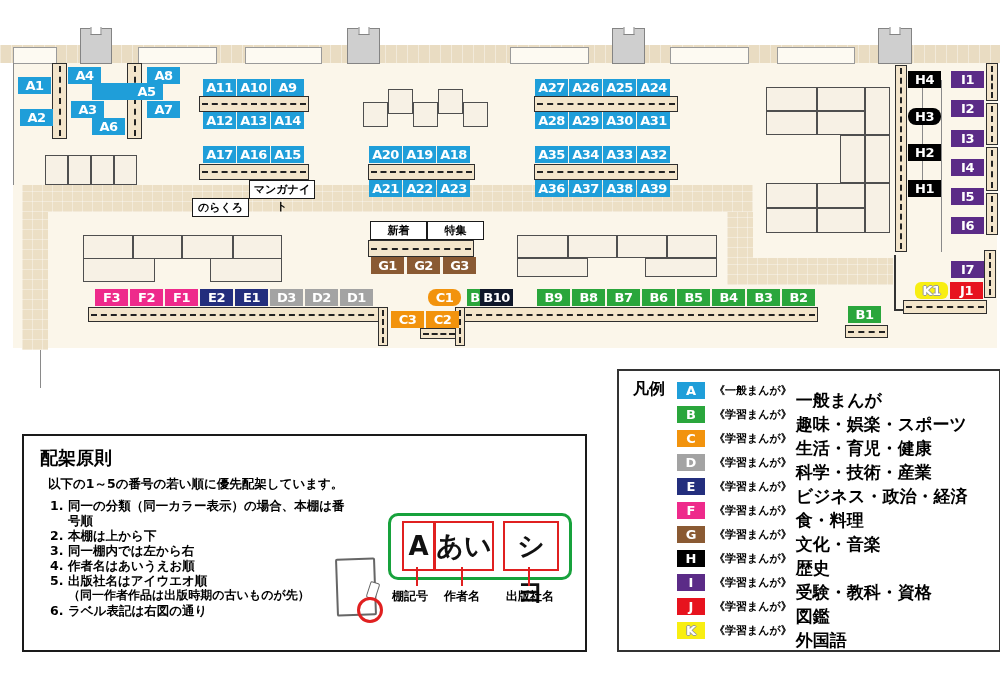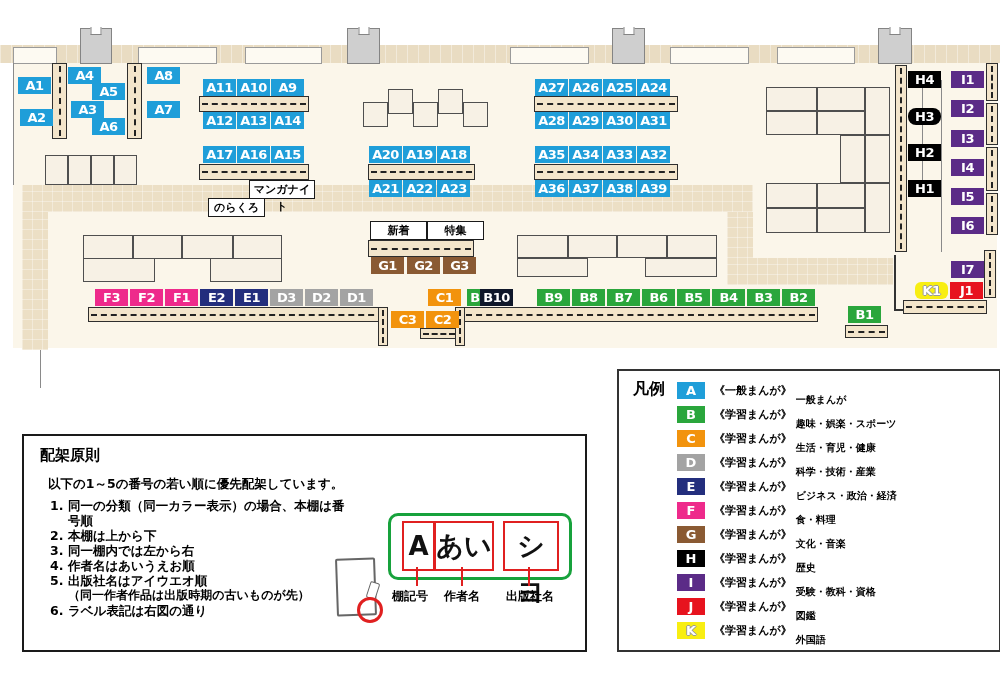--- a/index.html
+++ b/index.html
@@ -26,22 +26,22 @@
   .note-box{position:absolute;background:#fff;border:1.5px solid #1a1a1a;color:#000;
        font-weight:bold;text-align:center;z-index:6;font-size:11px;line-height:17px;height:17px;}
   .panel{position:absolute;background:#fff;border:2px solid #1a1a1a;}
   .legend-title{position:absolute;left:14px;top:8px;font-size:16px;font-weight:bold;color:#000;}
   .legend-rows{position:absolute;left:58px;top:7px;}
   .legend-row{display:flex;align-items:center;height:24px;}
   .legend-swatch{width:28px;height:17px;line-height:17px;text-align:center;color:#fff;
        font-weight:bold;font-size:13px;margin-right:9px;flex:none;}
   .legend-swatch.outline{text-shadow:-1px 0 #9a9a9a,1px 0 #9a9a9a,0 -1px #9a9a9a,0 1px #9a9a9a;}
   .legend-kicker{font-size:11px;font-weight:bold;color:#000;margin-right:4px;flex:none;}
-  .legend-label{font-size:10px;font-weight:bold;color:#000;white-space:nowrap;margin-top:20px;}
-  .pr-title{position:absolute;left:16px;top:10px;font-size:15px;font-weight:bold;color:#000;}
+  .legend-label{font-size:17px;font-weight:bold;color:#000;white-space:nowrap;margin-top:20px;}
+  .pr-title{position:absolute;left:16px;top:10px;font-size:18px;font-weight:bold;color:#000;}
   .pr-intro{position:absolute;left:24px;top:40px;font-size:12.5px;font-weight:bold;color:#000;}
   .pr-list{position:absolute;left:26px;top:62px;width:300px;}
   .pr-row{display:flex;font-size:12.5px;font-weight:bold;color:#000;line-height:15px;}
   .pr-no{flex:none;width:18px;}
   .pr-sub{font-size:12px;font-weight:bold;color:#000;line-height:15px;padding-left:18px;}
   .greenbox{position:absolute;left:388px;top:513px;width:178px;height:61px;border:3px solid #17a23c;border-radius:10px;background:#fff;z-index:4;}
   .rcell{position:absolute;border:2px solid #e02020;background:#fff;text-align:center;
         font-weight:bold;color:#111;z-index:5;}
   .rline{position:absolute;width:2px;background:#e02020;z-index:5;}
   .rcap{position:absolute;font-size:12px;font-weight:bold;color:#000;z-index:5;white-space:nowrap;}
@@ -132,21 +132,21 @@
   <div class="tbl" style="left:766px;top:183px;width:51px;height:25px;"></div>
   <div class="tbl" style="left:817px;top:183px;width:48px;height:25px;"></div>
   <div class="tbl" style="left:865px;top:183px;width:25px;height:50px;"></div>
   <div class="tbl" style="left:766px;top:208px;width:51px;height:25px;"></div>
   <div class="tbl" style="left:817px;top:208px;width:48px;height:25px;"></div>
 
   <div id="labels-layer">
       <div class="lbl" style="left: 18px; top: 77px; background: rgb(31, 158, 217);">A1</div>
       <div class="lbl" style="left: 20px; top: 109px; background: rgb(31, 158, 217);">A2</div>
       <div class="lbl" style="left: 68px; top: 67px; background: rgb(31, 158, 217);">A4</div>
-      <div class="lbl" style="left: 92px; top: 83px; background: rgb(31, 158, 217);">A5</div>
+      <div class="lbl" style="left: 92px; top: 83px; background: rgb(31, 158, 217); padding-left: 38px;">A5</div>
       <div class="lbl" style="left: 71px; top: 101px; background: rgb(31, 158, 217);">A3</div>
       <div class="lbl" style="left: 92px; top: 118px; background: rgb(31, 158, 217);">A6</div>
       <div class="lbl" style="left: 147px; top: 67px; background: rgb(31, 158, 217);">A8</div>
       <div class="lbl" style="left: 147px; top: 101px; background: rgb(31, 158, 217);">A7</div>
       <div class="lbl" style="left: 203px; top: 79px; background: rgb(31, 158, 217);">A11</div>
       <div class="lbl" style="left: 237px; top: 79px; background: rgb(31, 158, 217);">A10</div>
       <div class="lbl" style="left: 271px; top: 79px; background: rgb(31, 158, 217);">A9</div>
       <div class="lbl" style="left: 203px; top: 112px; background: rgb(31, 158, 217);">A12</div>
       <div class="lbl" style="left: 237px; top: 112px; background: rgb(31, 158, 217);">A13</div>
       <div class="lbl" style="left: 271px; top: 112px; background: rgb(31, 158, 217);">A14</div>
@@ -179,21 +179,21 @@
       <div class="lbl" style="left: 407px; top: 257px; background: rgb(138, 90, 51);">G2</div>
       <div class="lbl" style="left: 443px; top: 257px; background: rgb(138, 90, 51);">G3</div>
       <div class="lbl" style="left: 95px; top: 289px; background: rgb(238, 42, 139);">F3</div>
       <div class="lbl" style="left: 130px; top: 289px; background: rgb(238, 42, 139);">F2</div>
       <div class="lbl" style="left: 165px; top: 289px; background: rgb(238, 42, 139);">F1</div>
       <div class="lbl" style="left: 200px; top: 289px; background: rgb(35, 46, 125);">E2</div>
       <div class="lbl" style="left: 235px; top: 289px; background: rgb(35, 46, 125);">E1</div>
       <div class="lbl" style="left: 270px; top: 289px; background: rgb(163, 163, 163);">D3</div>
       <div class="lbl" style="left: 305px; top: 289px; background: rgb(163, 163, 163);">D2</div>
       <div class="lbl" style="left: 340px; top: 289px; background: rgb(163, 163, 163);">D1</div>
-      <div class="lbl" style="left: 428px; top: 289px; background: rgb(242, 147, 13);">C1</div>
+      <div class="lbl" style="left: 428px; top: 289px; background: rgb(242, 147, 13); border-radius: 8px;">C1</div>
       <div class="lbl" style="left: 391px; top: 311px; background: rgb(242, 147, 13);">C3</div>
       <div class="lbl" style="left: 426px; top: 311px; background: rgb(242, 147, 13);">C2</div>
       <div class="lbl" style="left: 467px; top: 289px; background: rgb(42, 166, 60);">B11</div>
       <div class="lbl" style="left: 480px; top: 289px; background: #0f172a;">B10</div>
       <div class="lbl" style="left: 537px; top: 289px; background: rgb(42, 166, 60);">B9</div>
       <div class="lbl" style="left: 572px; top: 289px; background: rgb(42, 166, 60);">B8</div>
       <div class="lbl" style="left: 607px; top: 289px; background: rgb(42, 166, 60);">B7</div>
       <div class="lbl" style="left: 642px; top: 289px; background: rgb(42, 166, 60);">B6</div>
       <div class="lbl" style="left: 677px; top: 289px; background: rgb(42, 166, 60);">B5</div>
       <div class="lbl" style="left: 712px; top: 289px; background: rgb(42, 166, 60);">B4</div>
@@ -208,21 +208,21 @@
       <div class="lbl" style="left: 951px; top: 100px; background: rgb(91, 43, 135);">I2</div>
       <div class="lbl" style="left: 951px; top: 130px; background: rgb(91, 43, 135);">I3</div>
       <div class="lbl" style="left: 951px; top: 159px; background: rgb(91, 43, 135);">I4</div>
       <div class="lbl" style="left: 951px; top: 188px; background: rgb(91, 43, 135);">I5</div>
       <div class="lbl" style="left: 951px; top: 217px; background: rgb(91, 43, 135);">I6</div>
       <div class="lbl" style="left: 951px; top: 261px; background: rgb(91, 43, 135);">I7</div>
       <div class="lbl outline" style="left: 915px; top: 282px; background: rgb(248, 238, 18);">K1</div>
       <div class="lbl" style="left: 950px; top: 282px; background: rgb(231, 19, 30);">J1</div>
     </div>
 
-  <div class="note-box" style="left:208px;top:180px;width:55px;margin-top:18px;">のらくろ</div>
+  <div class="note-box" style="left:192px;top:180px;width:55px;margin-top:18px;">のらくろ</div>
   <div class="note-box" style="left:249px;top:180px;width:64px;">マンガナイト</div>
   <div class="note-box" style="left:370px;top:221px;width:55px;">新着</div>
   <div class="note-box" style="left:427px;top:221px;width:55px;">特集</div>
 
   <div class="panel" style="left:22px;top:434px;width:561px;height:214px;">
     <div class="pr-title">配架原則</div>
     <div class="pr-intro">以下の1～5の番号の若い順に優先配架しています。</div>
     <div class="pr-list" id="pr-list">
   <div class="pr-row">
     <span class="pr-no">1.</span>

